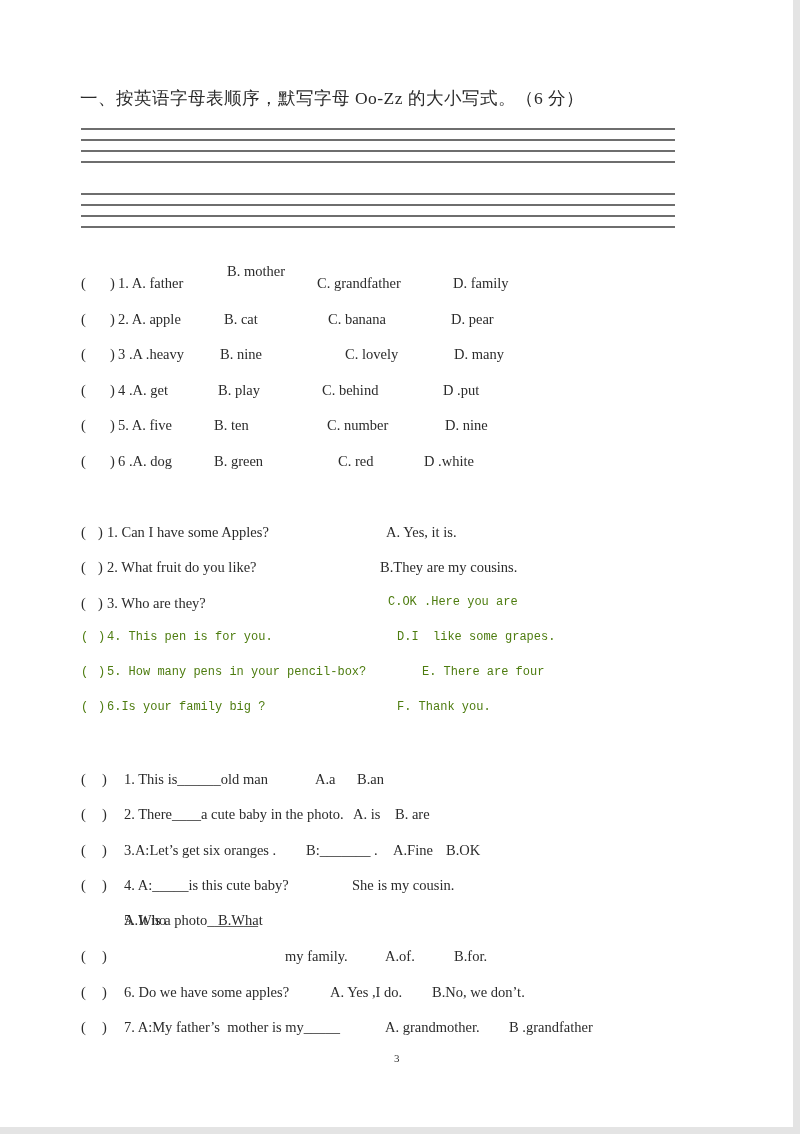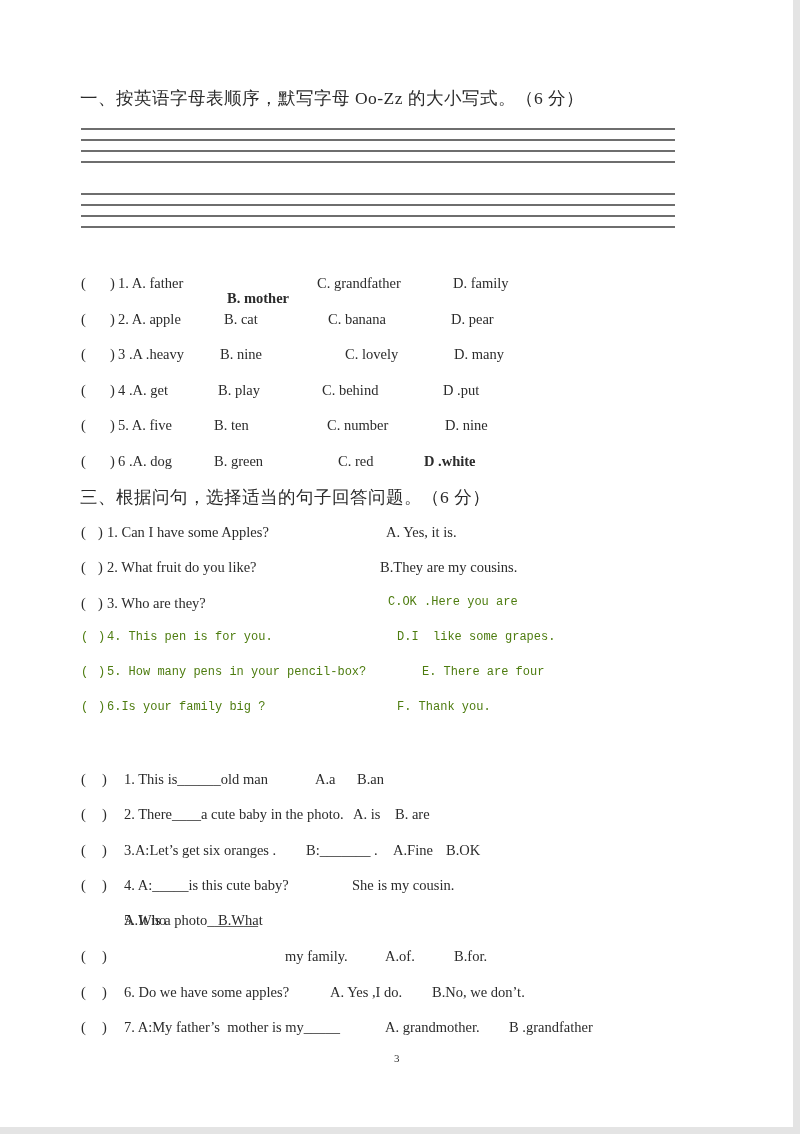--- a/index.html
+++ b/index.html
@@ -39,21 +39,21 @@
     <div class="rule" style="top:204px;"></div>
     <div class="rule" style="top:215px;"></div>
     <div class="rule" style="top:226px;"></div>
   </div>
 
 
   <div>
     <span class="abs item" style="left:81px; top:275px;">(</span>
     <span class="abs item" style="left:110px; top:275px;">)</span>
     <span class="abs item" style="left:118px; top:275px;">1. A. father</span>
-    <span class="abs item" style="left:227px; top:290px;font-weight:bold;">B. mother</span>
+    <span class="abs item" style="left:227px; top:263px;">B. mother</span>
     <span class="abs item" style="left:317px; top:275px;">C. grandfather</span>
     <span class="abs item" style="left:453px; top:275px;">D. family</span>
   </div>
   <div>
     <span class="abs item" style="left:81px; top:311px;">(</span>
     <span class="abs item" style="left:110px; top:311px;">)</span>
     <span class="abs item" style="left:118px; top:311px;">2. A. apple</span>
     <span class="abs item" style="left:224px; top:311px;">B. cat</span>
     <span class="abs item" style="left:328px; top:311px;">C. banana</span>
     <span class="abs item" style="left:451px; top:311px;">D. pear</span>
@@ -81,24 +81,23 @@
     <span class="abs item" style="left:214px; top:417px;">B. ten</span>
     <span class="abs item" style="left:327px; top:417px;">C. number</span>
     <span class="abs item" style="left:445px; top:417px;">D. nine</span>
   </div>
   <div>
     <span class="abs item" style="left:81px; top:453px;">(</span>
     <span class="abs item" style="left:110px; top:453px;">)</span>
     <span class="abs item" style="left:118px; top:453px;">6 .A. dog</span>
     <span class="abs item" style="left:214px; top:453px;">B. green</span>
     <span class="abs item" style="left:338px; top:453px;">C. red</span>
-    <span class="abs item" style="left:424px; top:453px;font-weight:bold;">D .white</span>
+    <span class="abs item" style="left:424px; top:453px;">D .white</span>
   </div>
 
-  <div class="abs heading" style="left:80px; top:485px;">三、根据问句，选择适当的句子回答问题。（6 分）</div>
 
   <div>
     <span class="abs item" style="left:81px; top:524px;">(</span>
     <span class="abs item" style="left:98px; top:524px;">)</span>
     <span class="abs item" style="left:107px; top:524px;">1. Can I have some Apples?</span>
     <span class="abs item" style="left:386px; top:524px;">A. Yes, it is.</span>
   </div>
   <div>
     <span class="abs item" style="left:81px; top:559px;">(</span>
     <span class="abs item" style="left:98px; top:559px;">)</span>

